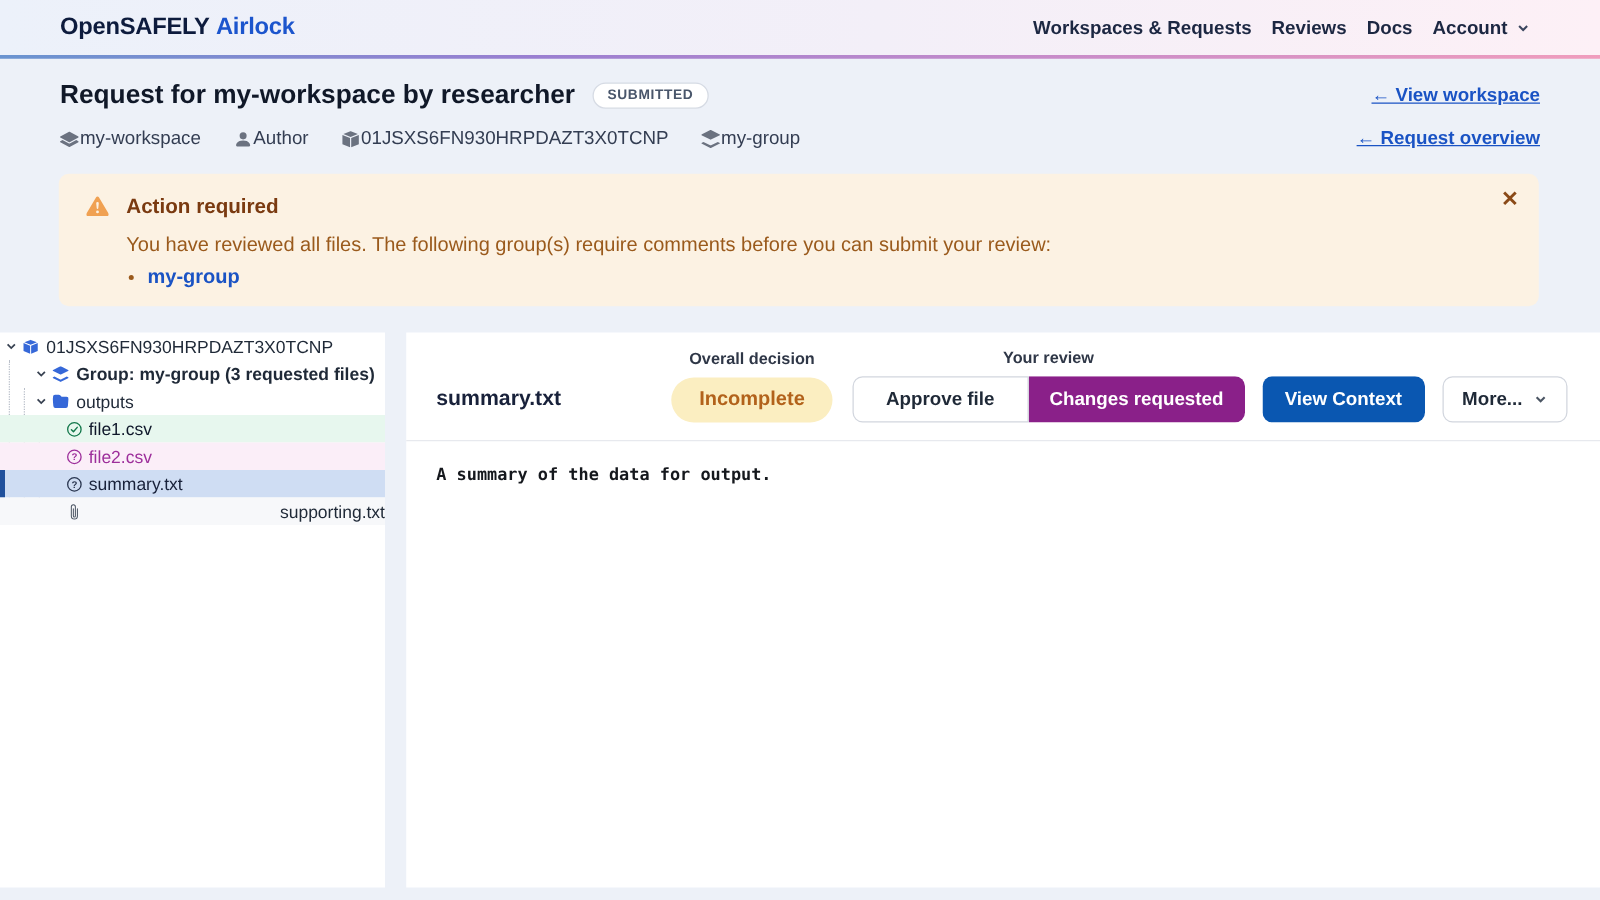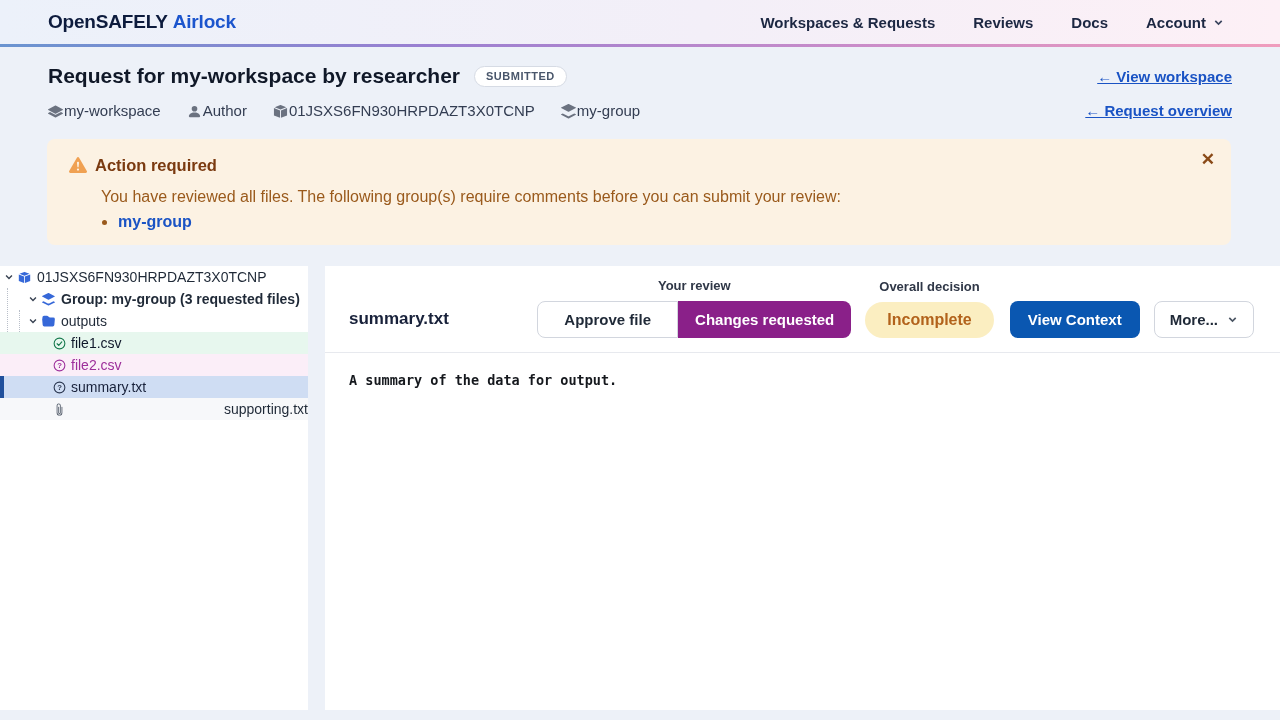--- a/index.html
+++ b/index.html
@@ -13,21 +13,21 @@
   .navbar {
     height: 44px;
     display: flex; align-items: center; justify-content: space-between;
     padding: 0 56px 0 48px;
     background: linear-gradient(90deg, #ecf1fa 0%, #f3eff8 55%, #fdf0f6 100%);
   }
   .nav-border { height: 3px; background: linear-gradient(90deg,#6a94d0,#9a7fd1,#c98cc9,#f09dbd); }
   .brand { font-size: 19px; font-weight: bold; letter-spacing: -0.2px; cursor: pointer; }
   .brand-primary { color: #0d1b3d; }
   .brand-secondary { color: #1c55cd; margin-left: 5px; }
-  .nav-items { display: flex; align-items: center; gap: 38px; font-size: 15px; font-weight: 600; color: #1c2742; }
+  .nav-items { display: flex; align-items: center; gap: 16px; font-size: 15px; font-weight: 600; color: #1c2742; }
   .nav-item { cursor: pointer; display: flex; align-items: center; gap: 7px; }
   .chev { width: 11px; height: 11px; stroke: #3a455e; stroke-width: 1.8; fill: none; }
   
   .page-header { padding: 17px 48px 0; }
   .title-row { display: flex; align-items: center; }
   .page-title { font-size: 21px; font-weight: bold; color: #101828; }
   .status-badge {
     margin-left: 14px; background: #fff; border: 1px solid #d6dbe4;
     color: #49566b; font-size: 11px; font-weight: bold; letter-spacing: .5px;
     border-radius: 999px; padding: 4px 11px; line-height: 1;
@@ -36,21 +36,21 @@
   .meta-row { margin-top: 12px; display: flex; align-items: center; gap: 26px; font-size: 15px; color: #333d52; height: 20px; }
   .meta-item { display: flex; align-items: flex-end; gap: 1px; }
   .micon { width: 15px; height: 15px; fill: #6b7280; flex: 0 0 auto; }
   
   .alert {
     position: relative;
     margin: 19px 49px 0 47px;
     background: #fcf2e3; border-radius: 8px;
     padding: 16px 40px 13px 22px;
   }
-  .alert-title-row { display: flex; align-items: center; gap: 8px; }
+  .alert-title-row { display: flex; align-items: center; gap: 14px; }
   .warn-icon { width: 18px; height: 18px; fill: #f0a152; }
   .alert-title { font-size: 16.5px; font-weight: bold; color: #7a3a10; line-height: 20px; }
   .alert-msg { margin: 12px 0 0 32px; font-size: 16px; color: #9a5a1c; line-height: 19px; }
   .alert ul { margin: 5px 0 0 32px; padding-left: 17px; color: #9a5a1c; }
   .alert li { font-size: 16px; line-height: 21px; }
   .alert-group-link { color: #1a53c4; font-weight: 600; cursor: pointer; }
   .alert-close {
     position: absolute; top: 8px; right: 12px;
     background: none; border: none; color: #8a4a17;
     font-size: 17px; font-weight: bold; cursor: pointer; line-height: 1; padding: 4px;
@@ -234,33 +234,33 @@
           <path fill="#4b5563" d="M4.5 3a2.5 2.5 0 0 1 5 0v9a1.5 1.5 0 0 1-3 0V5a.5.5 0 0 1 1 0v7a.5.5 0 0 0 1 0V3a1.5 1.5 0 1 0-3 0v9a2.5 2.5 0 0 0 5 0V5a.5.5 0 0 1 1 0v7a3.5 3.5 0 1 1-7 0z"></path>
         </svg>
       <span>supporting.txt</span>
     </div>
   </div>
 
   <div class="main">
     <div class="file-header">
       <div class="file-name">summary.txt</div>
 
+      <div class="ctl-group decision-group">
+        <div class="group-label">Overall decision</div>
+        <span class="pill">Incomplete</span>
+      </div>
+
       <div class="ctl-group review-group">
         <div class="group-label">Your review</div>
         <div class="seg">
           <button class="btn btn-approve">Approve file</button>
           <button class="btn btn-changes">Changes requested</button>
         </div>
       </div>
 
-      <div class="ctl-group decision-group">
-        <div class="group-label">Overall decision</div>
-        <span class="pill">Incomplete</span>
-      </div>
-
       <button class="btn btn-context">View Context</button>
 
       <button class="btn btn-more">
         <span>More...</span>
         <svg class="chev" viewBox="0 0 12 12">
             <path d="M2.5 4.2 6 7.7 9.5 4.2"></path>
           </svg>
       </button>
     </div>
 

